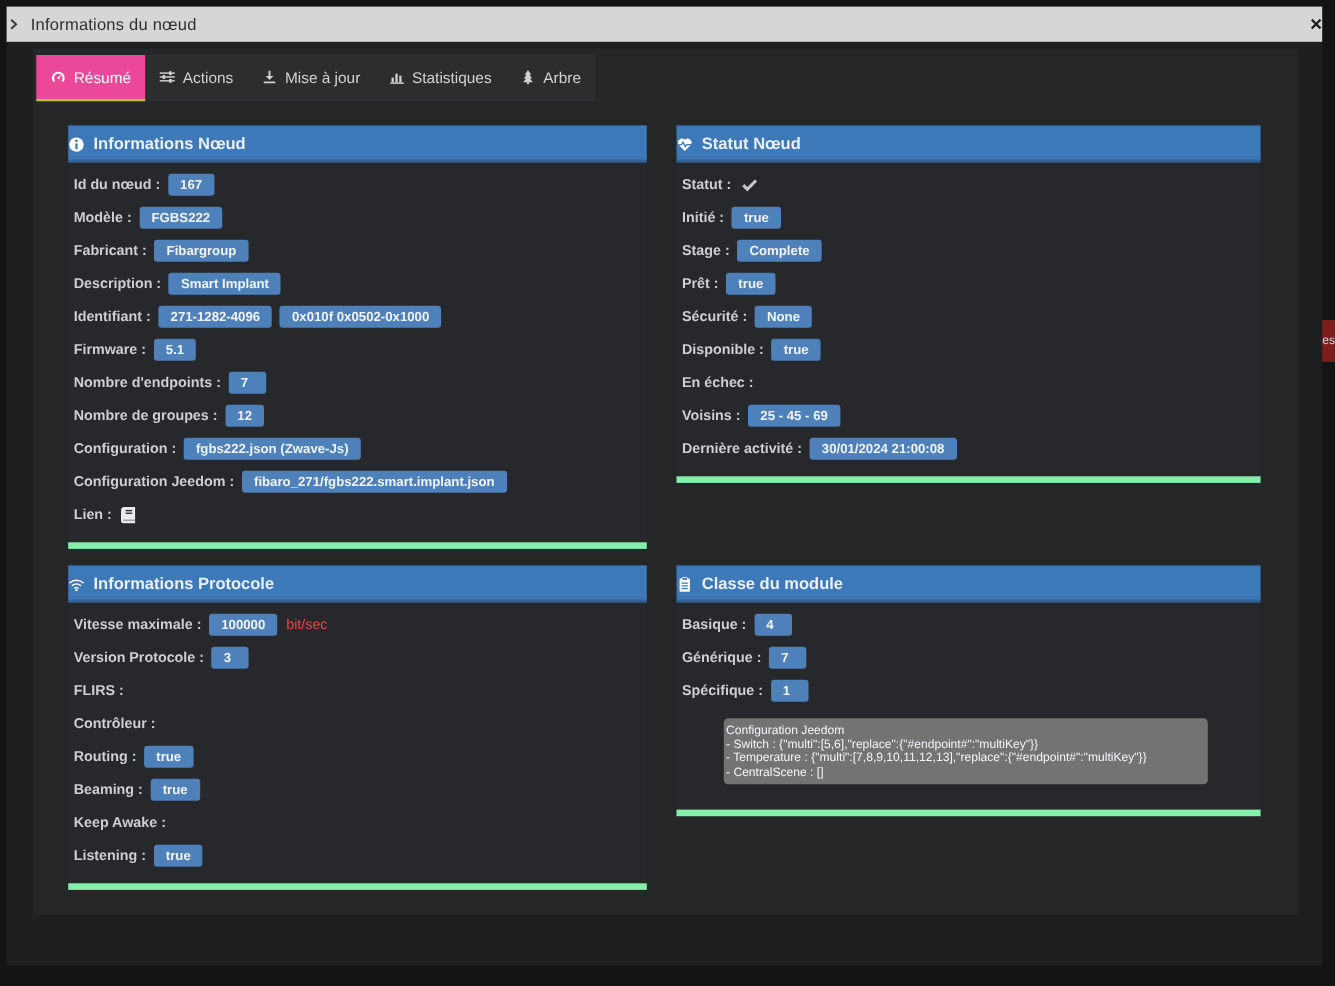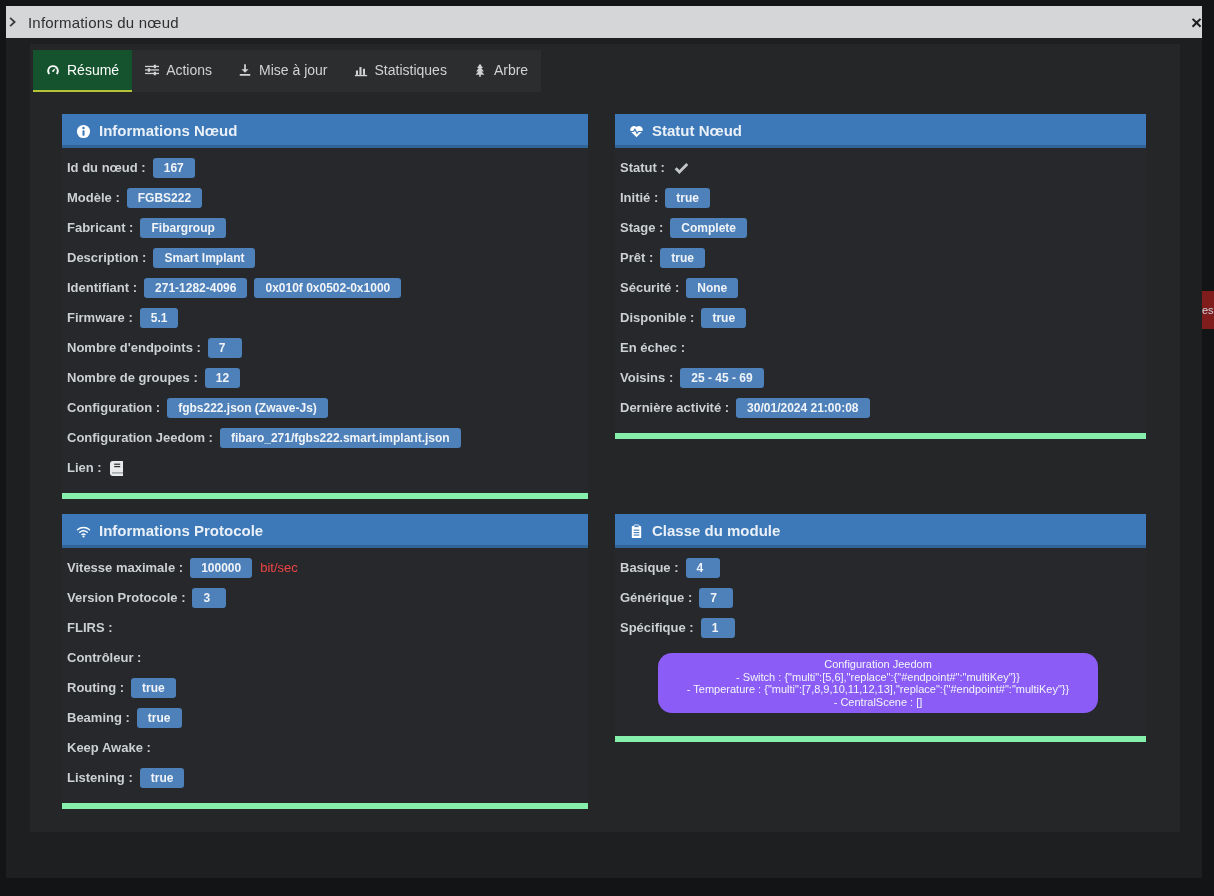--- a/index.html
+++ b/index.html
@@ -24,31 +24,31 @@
     background:#242628;box-sizing:border-box;
   }
   
   .tab-bar{display:inline-flex;margin:6px 0 0 3px;background:#2b2d2f;}
   .tab{
     height:42px;display:flex;align-items:center;padding:0 13px;
     font-size:14px;color:#d2d2d2;cursor:pointer;white-space:nowrap;
     border-bottom:2px solid transparent;box-sizing:border-box;
   }
   .tab svg{width:14px;height:14px;margin-right:7px;fill:currentColor;}
-  .tab.active{background:#14532d;color:#ffffff;border-bottom:2px solid #b5c437;}
+  .tab.active{background:#ec4899;color:#ffffff;border-bottom:2px solid #b5c437;}
   
   .grid{
     display:grid;grid-template-columns:526px 531px;column-gap:27px;
     grid-template-rows:400px auto;align-items:start;
     margin-top:22px;padding:0 32px;
   }
   .panel{width:100%;}
   .panel-header{
     height:34px;line-height:34px;background:#3d79b8;color:#eaf0f7;
-    font-size:15px;font-weight:700;padding-left:14px;
+    font-size:15px;font-weight:700;
     box-shadow:inset 0 -3px rgba(0,0,0,.18);
     display:flex;align-items:center;
   }
   .panel-header .picon{width:15px;height:15px;margin-right:8px;display:inline-flex;}
   .panel-header .picon svg{width:15px;height:15px;}
   .panel-body{
     background:#26282b;border-bottom:6px solid #86efac;
     padding:5px 10px 10px 5px;
   }
   .frow{line-height:30px;min-height:30px;display:flex;align-items:center;}
@@ -57,23 +57,23 @@
     background:#4e80ba;color:#f0f4f8;font-size:12px;font-weight:700;
     padding:3px 11px;border-radius:3px;margin-left:7px;line-height:14px;
     min-width:12px;display:inline-block;
   }
   .suffix{font-size:13px;color:#ef4444;margin-left:8px;}
   .rowicon{display:inline-flex;margin-left:8px;}
   .rowicon svg{width:17px;height:17px;}
   .rowicon.book svg{width:13px;height:15px;}
   
   .config-box{
-    width:436px;margin:10px auto 13px auto;background:#8b5cf6;color:#f2f6fa;
-    font-size:11px;line-height:12.5px;text-align:center;padding:5px 2px;
-    border-radius:14px;
+    width:436px;margin:10px auto 13px auto;background:#737373;color:#f2f6fa;
+    font-size:11px;line-height:12.5px;text-align:left;padding:5px 2px;
+    border-radius:4px;
   }
   
   .side-tab{
     position:absolute;right:0;top:291px;width:12px;height:38px;
     background:#7f1d1d;color:#ccd5e4;font-size:11px;line-height:38px;
     overflow:hidden;cursor:pointer;
   }
 </style>
 </head>
 <body>

